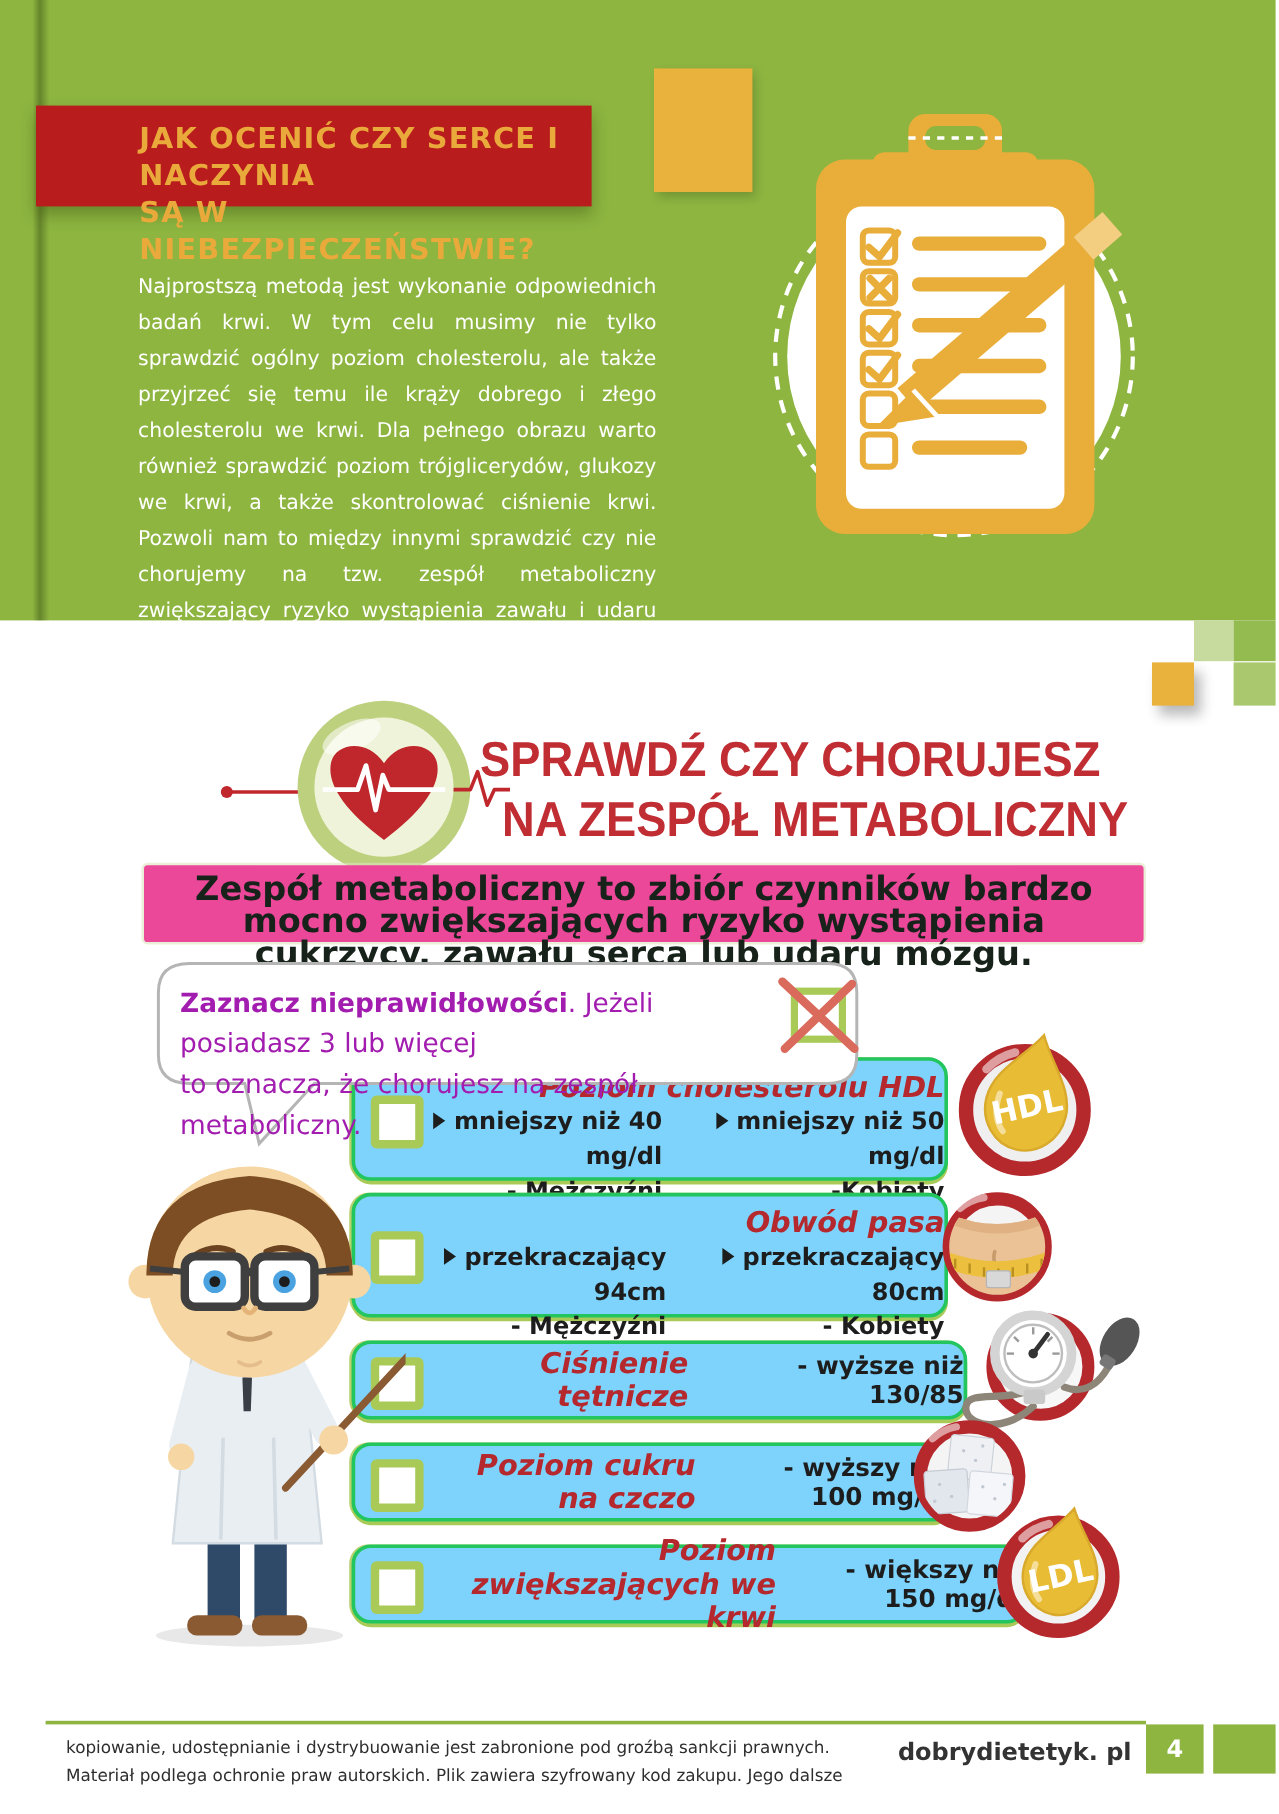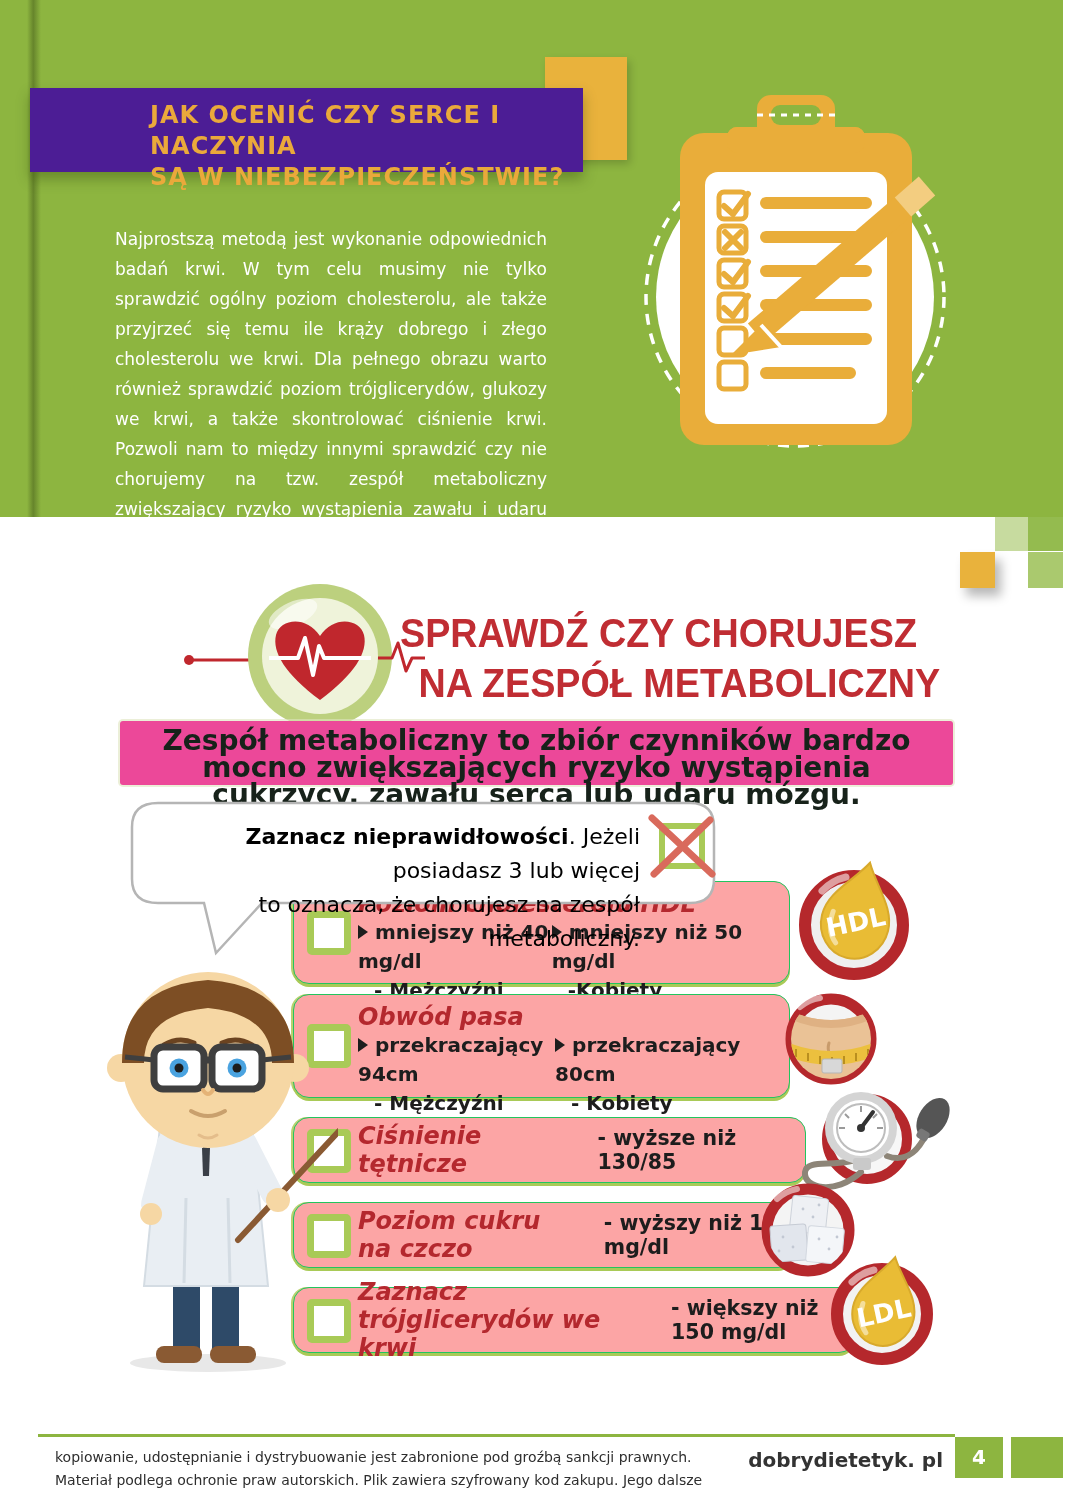--- a/index.html
+++ b/index.html
@@ -7,22 +7,22 @@
   body { font-family:"DejaVu Sans", sans-serif; }
   #page {
     position:relative; width:1066px; height:1512px; background:#fff;
     overflow:hidden; margin:0 auto;
   }
   
   .green-panel { position:absolute; left:0; top:0; width:1063px; height:517px; background:#8db540; }
   .fold-shadow { position:absolute; left:27px; top:0; width:14px; height:517px;
     background:linear-gradient(90deg, rgba(60,80,20,0) 0%, rgba(55,75,18,.45) 45%, rgba(60,80,20,0) 100%); }
   .yellow-square-top { position:absolute; left:545px; top:57px; width:82px; height:103px; background:#e9b23c; box-shadow:3px 4px 8px rgba(0,0,0,.18); }
-  .heading-box { position:absolute; left:30px; top:88px; width:553px; height:84px; background:#4c1d95;
-    box-shadow:0 7px 12px rgba(40,60,10,.35); z-index:3; padding:12px 0 0 120px; }
+  .heading-box { position:absolute; left:30px; top:88px; width:463px; height:84px; background:#b91c1c;
+    box-shadow:0 7px 12px rgba(40,60,10,.35); z-index:3; padding:12px 0 0 86px; }
   .heading-box h1 { font-size:24px; line-height:31px; color:#eaa93b; font-weight:800;
     letter-spacing:1px; font-family:"DejaVu Sans", sans-serif; }
   .intro-par { position:absolute; left:115px; top:224px; width:432px; font-size:17px; line-height:30px;
     color:#ffffff; text-align:justify; z-index:2; }
   
   .sq { position:absolute; }
   .sq-a { left:995px; top:517px; width:33px; height:34px; background:#c7db9f; }
   .sq-b { left:1028px; top:517px; width:35px; height:34px; background:#94bb4f; }
   .sq-c { left:960px; top:552px; width:35px; height:36px; background:#e9b23c; box-shadow:6px 8px 10px rgba(0,0,0,.28); }
   .sq-d { left:1028px; top:552px; width:35px; height:36px; background:#aac96e; }
@@ -33,27 +33,27 @@
   .main-title .l1 { font-size:41px; line-height:50px; white-space:nowrap; }
   .main-title .l1 .strong { font-weight:bold; }
   .main-title .l1 .rest { font-weight:600; }
   .main-title .l2 { font-size:41px; line-height:50px; font-weight:600; white-space:nowrap; padding-left:20px; }
   
   .highlight { position:absolute; left:120px; top:721px; width:833px; height:64px; background:#ec4899;
     text-align:center; color:#17221a; font-weight:bold; font-size:28px; line-height:27px; padding-top:6px;
     border-radius:3px; box-shadow:0 0 0 2px rgba(222,228,190,.6); z-index:2; }
   
   .bubble-svg { position:absolute; left:130px; top:801px; z-index:6; }
-  .bubble-text { position:absolute; left:150px; top:820px; width:490px; text-align:right;
-    font-size:22px; line-height:34px; color:#000000; z-index:7; }
+  .bubble-text { position:absolute; left:150px; top:820px; width:490px; text-align:left;
+    font-size:22px; line-height:34px; color:#a21caf; z-index:7; }
   .bubble-text .b { font-weight:bold; }
   .xmark-svg { position:absolute; left:648px; top:814px; z-index:7; }
   
-  .check-item { position:absolute; background:#fca5a5; border:1px solid #22c55e;
-    border-radius:16px; z-index:2; box-shadow:0 3px 0 #a9ca57, -2px 0 0 #b9d270; }
+  .check-item { position:absolute; background:#7dd3fc; border:3px solid #22c55e;
+    border-radius:16px; z-index:2; box-shadow:0 3px 0 #a9ca57, -2px 0 0 #b9d270;text-align:right; }
   .ci-0 { left:293px; top:881px; width:497px; height:103px; }
   .ci-1 { left:293px; top:994px; width:497px; height:104px; }
   .ci-2 { left:293px; top:1117px; width:513px; height:66px; }
   .ci-3 { left:293px; top:1202px; width:501px; height:66px; }
   .ci-4 { left:293px; top:1287px; width:562px; height:66px; }
   .checkbox { position:absolute; left:13px; width:44px; height:44px; background:#fff;
     border:7px solid #a9ca57; border-radius:5px; }
   .ci-0 .checkbox, .ci-1 .checkbox { top:29px; }
   .ci-2 .checkbox, .ci-3 .checkbox, .ci-4 .checkbox { top:11px; }
   .item-title { color:#b4282e; font-weight:bold; font-style:italic; font-size:24px; }
@@ -270,21 +270,21 @@
     <div class="checkbox"></div>
     <div class="one-line">
       <span class="item-title">Poziom cukru na czczo</span>
       <span class="suffix">- wyższy niż 100 mg/dl</span>
     </div>
   </div>
 
   <div class="check-item ci-4">
     <div class="checkbox"></div>
     <div class="one-line">
-      <span class="item-title">Zaznacz trójglicerydów we krwi</span>
+      <span class="item-title">Poziom zwiększających we krwi</span>
       <span class="suffix">- większy niż 150 mg/dl</span>
     </div>
   </div>
 
   <svg class="icon-svg" style="left:794px; top:853px;" width="124" height="140" viewBox="0 0 124 140">
     <circle cx="60" cy="72" r="49" fill="#efefef" stroke="#b5282c" stroke-width="12"></circle>
     <path d="M28,38 A49,49 0 0 1 52,24" fill="none" stroke="rgba(255,255,255,0.55)" stroke-width="7" stroke-linecap="round"></path>
     <g transform="rotate(14 62 66)">
       <path d="M62,8 C74,30 96,46 96,70 A34,36 0 1 1 28,70 C28,46 50,30 62,8 Z" fill="#e9bc35" stroke="#d8a92b" stroke-width="2"></path>
       <path d="M38,64 Q36,84 48,94" fill="none" stroke="rgba(255,255,255,0.5)" stroke-width="5" stroke-linecap="round"></path>

